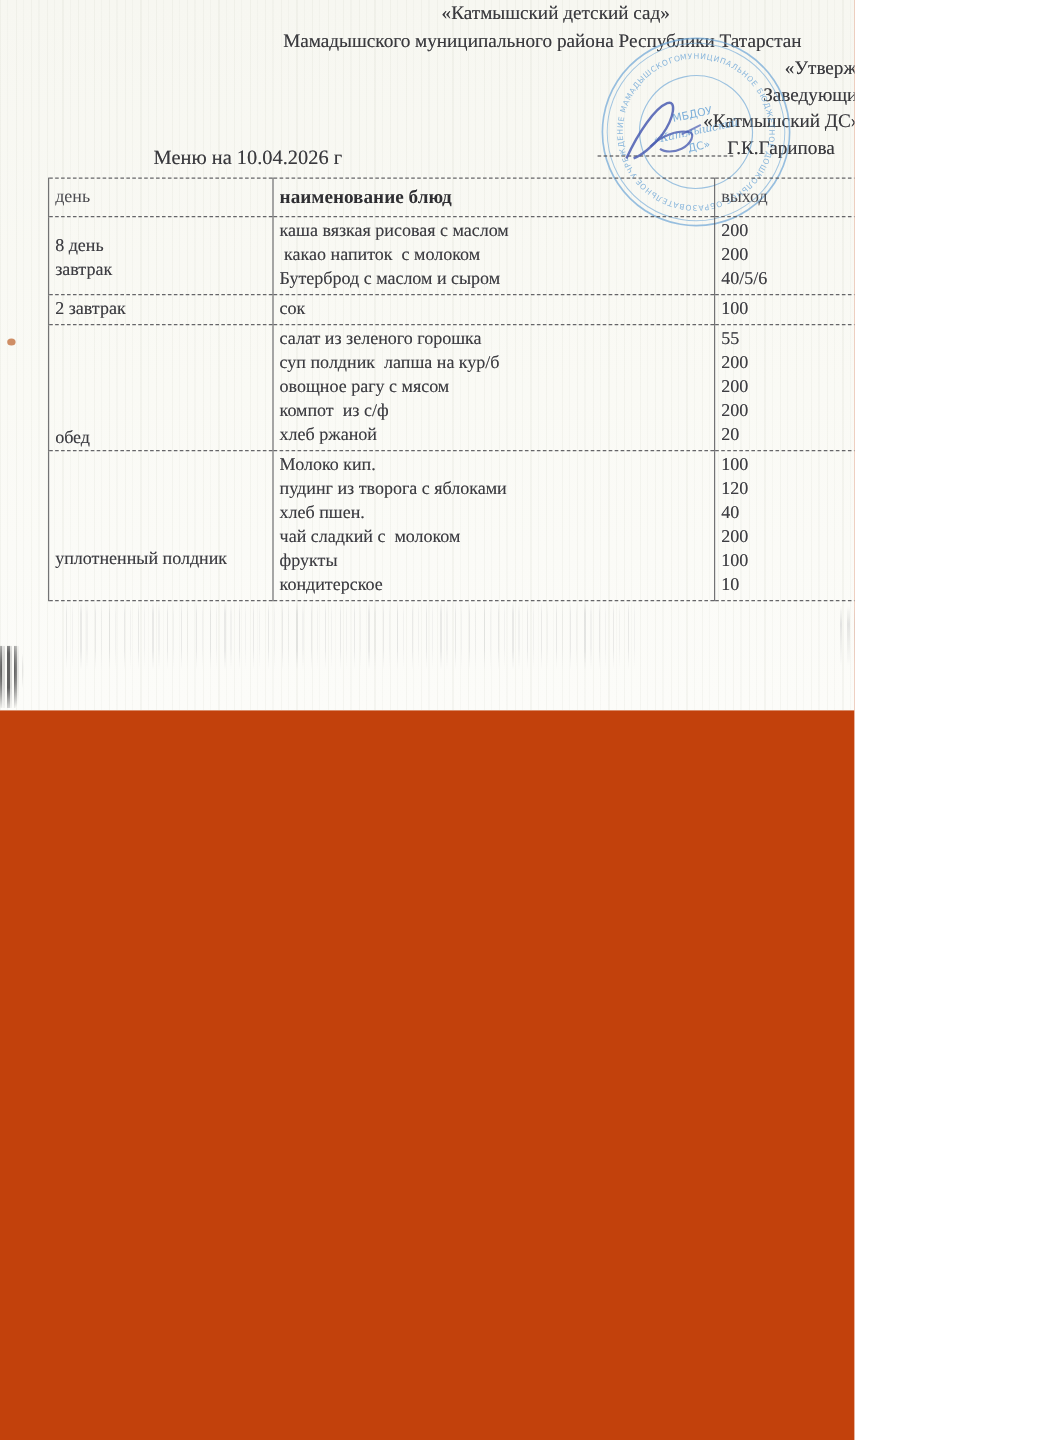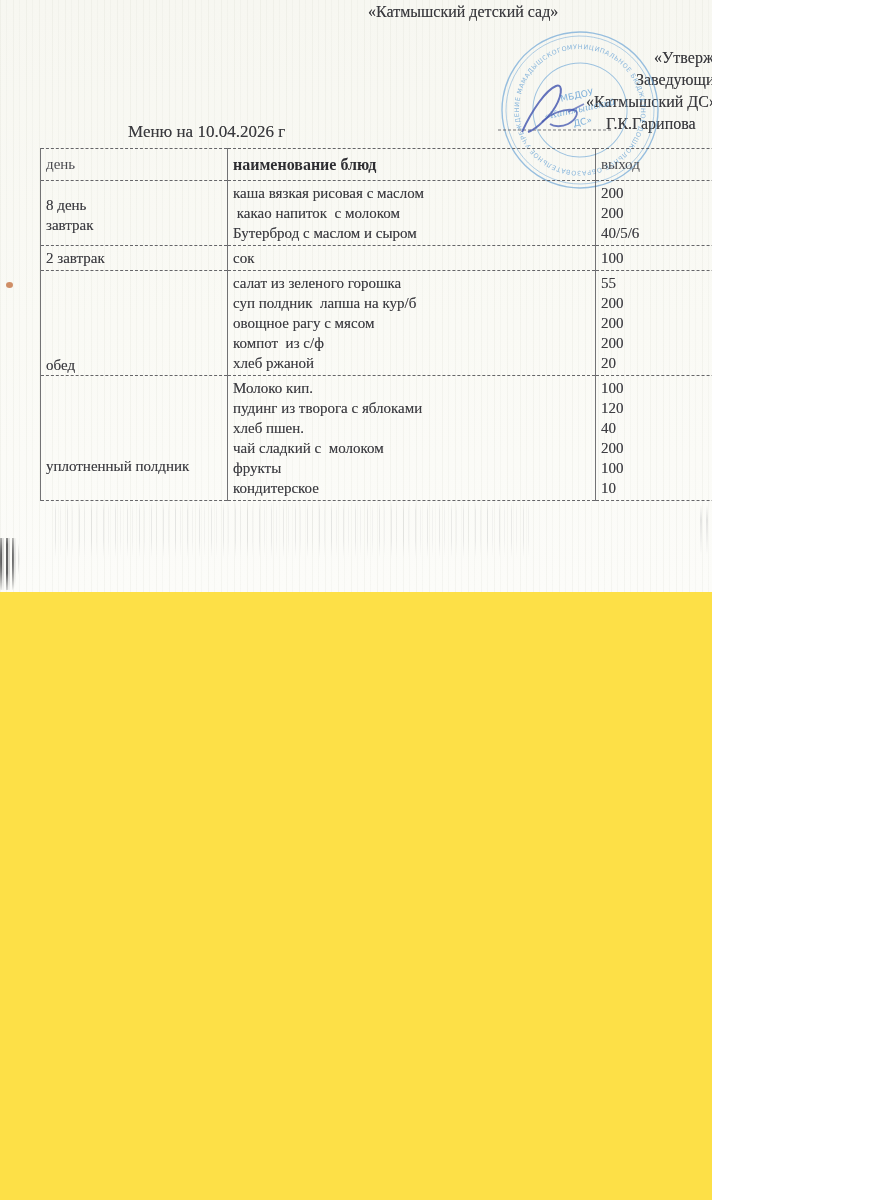--- a/index.html
+++ b/index.html
@@ -1,21 +1,21 @@
 <!DOCTYPE html>
 <html><head>
 <meta charset="utf-8">
 <style>
   * { margin: 0; padding: 0; box-sizing: border-box; }
   html, body { background: #ffffff; }
   .page {
     position: relative;
     width: 712px;
     height: 1200px;
-    background: #fde047;
+    background: #c2410c;
     overflow: hidden;
     font-family: "Liberation Serif", "DejaVu Serif", serif;
     color: #3c3c40;
   }
   
   .scan-area {
     position: absolute;
     left: 0; top: 0;
     width: 872px; height: 592px;
     background: linear-gradient(180deg, #f7f7f1 0%, #fafaf5 55%, #fcfcf9 100%);
@@ -124,20 +124,21 @@
   tr.r3 { height: 124px; }
 </style>
 </head>
 <body>
 
 <div class="page">
   <div class="scan-area">
     <div class="scan-stripes"></div>
 
     <div class="txt org-line1">«Катмышский детский сад»</div>
+    <div class="txt org-line2">Мамадышского муниципального района Республики Татарстан</div>
 
     <div class="txt appr-1">«Утверждаю»</div>
     <div class="txt appr-2"><span>Заведующий </span><span class="faded-word">МБДОУ</span></div>
     <div class="txt appr-3">«Катмышский ДС»</div>
     <div class="txt appr-4">Г.К.Гарипова</div>
 
     <svg class="stamp-svg" viewBox="0 0 168 168">
       <g transform="rotate(-12 84 84)" stroke="#6aa4d6" fill="none">
         <circle cx="84" cy="84" r="78" stroke-width="1.4" opacity="0.8"></circle>
         <circle cx="84" cy="84" r="74" stroke-width="0.8" opacity="0.7"></circle>

